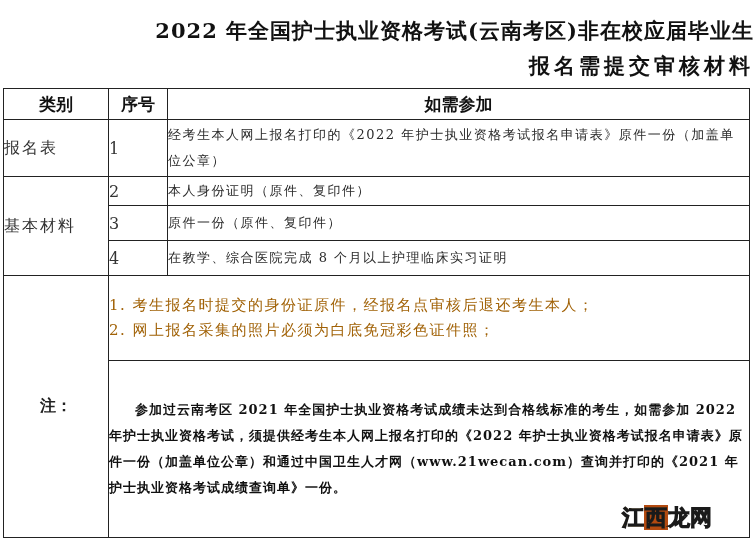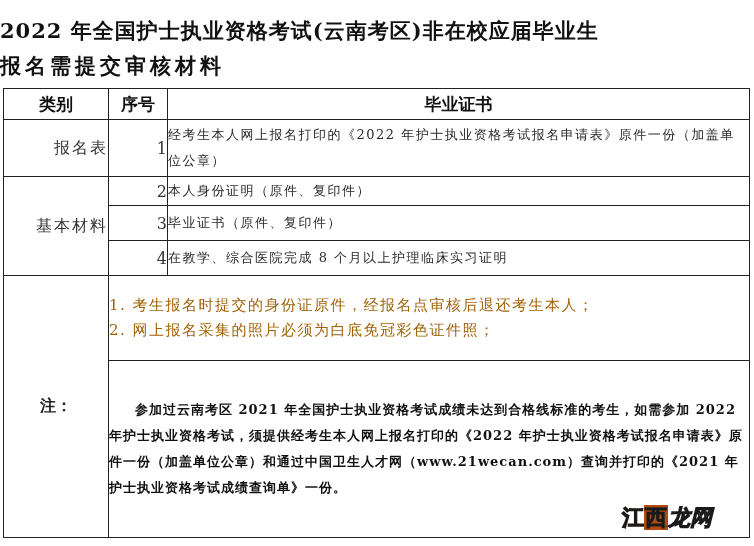--- a/index.html
+++ b/index.html
@@ -12,21 +12,21 @@
       height: 546px;
       position: relative;
       overflow: hidden;
       font-family: "DejaVu Serif", "Liberation Serif", serif;
       color: #1a1a1a;
     }
     .title {
       position: absolute;
       left: 0;
       width: 754px;
-      text-align: left;
+      text-align: right;
       font-weight: bold;
       font-size: 21px;
       color: #111;
       letter-spacing: 1px;
     }
     .title.line1 { top: 17px; }
     .title.line2 { top: 52px; letter-spacing: 4px; }
 
     table.materials {
       position: absolute;
@@ -46,21 +46,21 @@
     col.c3 { width: 582px; }
 
     th {
       font-weight: bold;
       font-size: 17px;
       height: 30px;
       text-align: center;
       color: #111;
     }
     td.cat, td.num {
-      text-align: right;
+      text-align: left;
       font-size: 16px;
       color: #333;
       letter-spacing: 2px;
     }
     td.num { letter-spacing: 0; }
     td.mat {
       font-size: 13px;
       color: #2a2a2a;
       padding: 0 8px;
       line-height: 26px;
@@ -105,53 +105,53 @@
       left: 622px;
       top: 503px;
       font-family: "DejaVu Sans", "Liberation Sans", sans-serif;
       font-weight: bold;
       font-size: 22px;
       letter-spacing: 0;
       -webkit-text-stroke: 1px #1a1a1a;
     }
     .watermark .wm-a { color: #e8a020; }
     .watermark .wm-b { color: #e8a020; background: #b34a10; color: #f4c040; padding: 0 1px; }
-    .watermark .wm-c { color: #ffffff; font-style: italic; }
+    .watermark .wm-c { color: #ffffff; }
   </style>
 </head>
 <body>
 
 <div class="title line1">2022 年全国护士执业资格考试(云南考区)非在校应届毕业生</div>
 <div class="title line2">报名需提交审核材料</div>
 
 <table class="materials">
   <colgroup>
     <col class="c1">
       <col class="c2">
       <col class="c3">
   </colgroup>
   <tbody>
       <tr>
     <th>类别</th>
     <th>序号</th>
-    <th>毕业证书</th>
+    <th>如需参加</th>
   </tr>
   <tr class="r1">
     <td class="cat">报名表</td>
     <td class="num">1</td>
     <td class="mat">经考生本人网上报名打印的《2022 年护士执业资格考试报名申请表》原件一份（加盖单位公章）</td>
   </tr>
   <tr class="r2">
     <td class="cat" rowspan="3">基本材料</td>
     <td class="num">2</td>
     <td class="mat">本人身份证明（原件、复印件）</td>
   </tr>
   <tr class="r3">
     <td class="num">3</td>
-    <td class="mat">毕业证书（原件、复印件）</td>
+    <td class="mat">原件一份（原件、复印件）</td>
   </tr>
   <tr class="r4">
     <td class="num">4</td>
     <td class="mat">在教学、综合医院完成 8 个月以上护理临床实习证明</td>
   </tr>
   <tr>
     <td class="note-label" rowspan="2">注：</td>
     <td class="notes-a" colspan="2">
       <span class="note-line">1. 考生报名时提交的身份证原件，经报名点审核后退还考生本人；</span>
       <span class="note-line">2. 网上报名采集的照片必须为白底免冠彩色证件照；</span>

